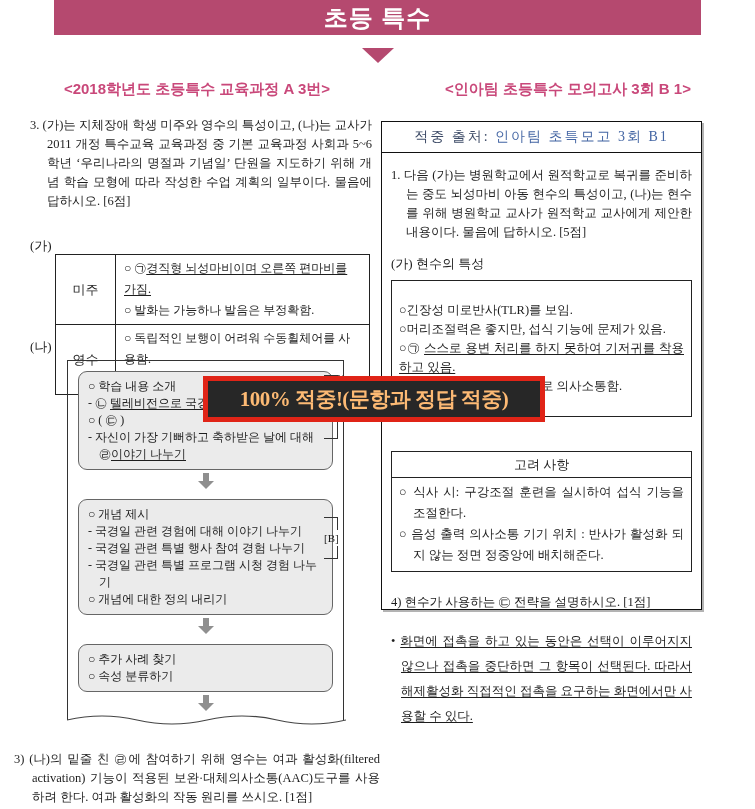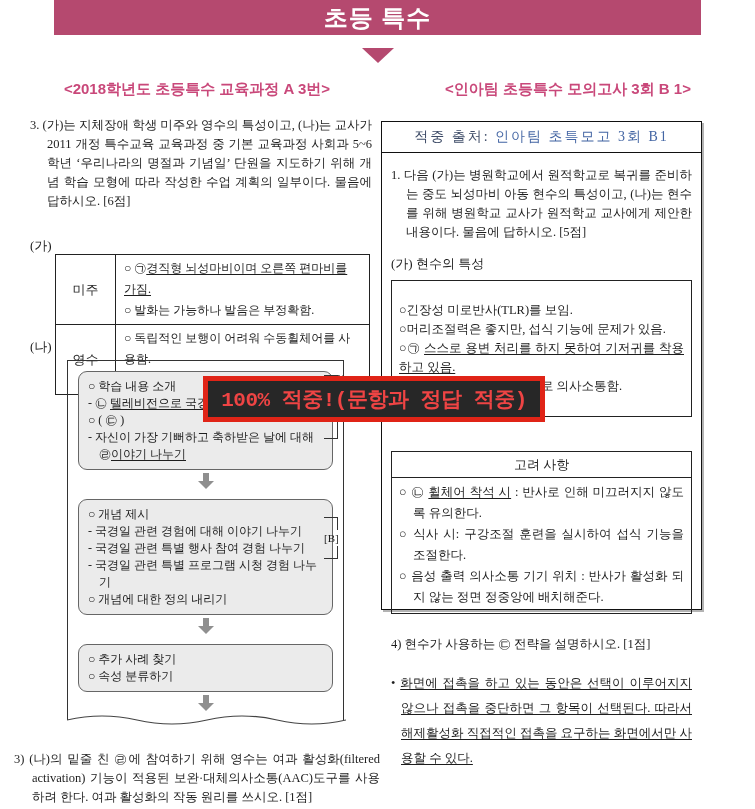--- a/index.html
+++ b/index.html
@@ -67,21 +67,21 @@
   .cons-header{text-align:center;border-bottom:1px solid #222;margin:0 -7px 4px -7px;
         padding:2px 0;font-size:13px;}
   .cl{text-align:justify;}
   .cl.dash2{padding-left:14px;text-indent:-14px;}
   .r-q4{margin-top:22px;font-size:12.5px;}
   .r-ans{margin-top:18px;line-height:25px;text-align:justify;padding-left:10px;text-indent:-10px;}
   
   .overlay{position:absolute;left:203px;top:376px;width:342px;height:46px;z-index:9;
         background:var(--overlay-bg);border:5px solid var(--overlay-border);
         display:flex;align-items:center;justify-content:center;overflow:hidden;
-        color:#ef4444;font-family:Liberation Mono, monospace;
+        color:#fdba74;font-family:Liberation Serif, serif;
         font-weight:bold;font-size:21px;letter-spacing:-0.5px;white-space:nowrap;}
   .u{text-decoration:underline;text-underline-offset:2px;}
 </style>
 </head>
 <body>
 
 <div class="page">
 
   <div class="banner">
     <span>초등 특수</span>
@@ -165,21 +165,20 @@
       <div class="r-q1">1. 다음 (가)는 병원학교에서 원적학교로 복귀를 준비하는 중도 뇌성마비 아동 현수의 특성이고, (나)는 현수를 위해 병원학교 교사가 원적학교 교사에게 제안한 내용이다. 물음에 답하시오. [5점]</div>
       <div class="r-ga">(가) 현수의 특성</div>
       <div class="traits">
         <div><span>○긴장성 미로반사(TLR)를 보임.</span></div>
         <div><span>○머리조절력은 좋지만, 섭식 기능에 문제가 있음.</span></div>
         <div><span>○㉠ </span><span class="u">스스로 용변 처리를 하지 못하여 기저귀를 착용하고 있음.</span></div>
         <div><span>○음성 출력 의사소통 기기로 의사소통함.</span></div>
       </div>
       <div class="cons">
         <div class="cons-header">고려 사항</div>
-        <div class="cl dash2"><span>○ ㉡ </span><span class="u">휠체어 착석 시</span><span> : 반사로 인해 미끄러지지 않도록 유의한다.</span></div>
         <div class="cl dash2"><span>○ 식사 시: 구강조절 훈련을 실시하여 섭식 기능을 조절한다.</span></div>
         <div class="cl dash2"><span>○ 음성 출력 의사소통 기기 위치 : 반사가 활성화 되지 않는 정면 정중앙에 배치해준다.</span></div>
       </div>
       <div class="r-q4">4) 현수가 사용하는 ㉢ 전략을 설명하시오. [1점]</div>
       <div class="r-ans"><span>• </span><span class="u">화면에 접촉을 하고 있는 동안은 선택이 이루어지지 않으나 접촉을 중단하면 그 항목이 선택된다. 따라서 해제활성화 직접적인 접촉을 요구하는 화면에서만 사용할 수 있다.</span></div>
     </div>
   </div>
 
   <div class="overlay">
     <span>100% 적중!(문항과 정답 적중)</span>

